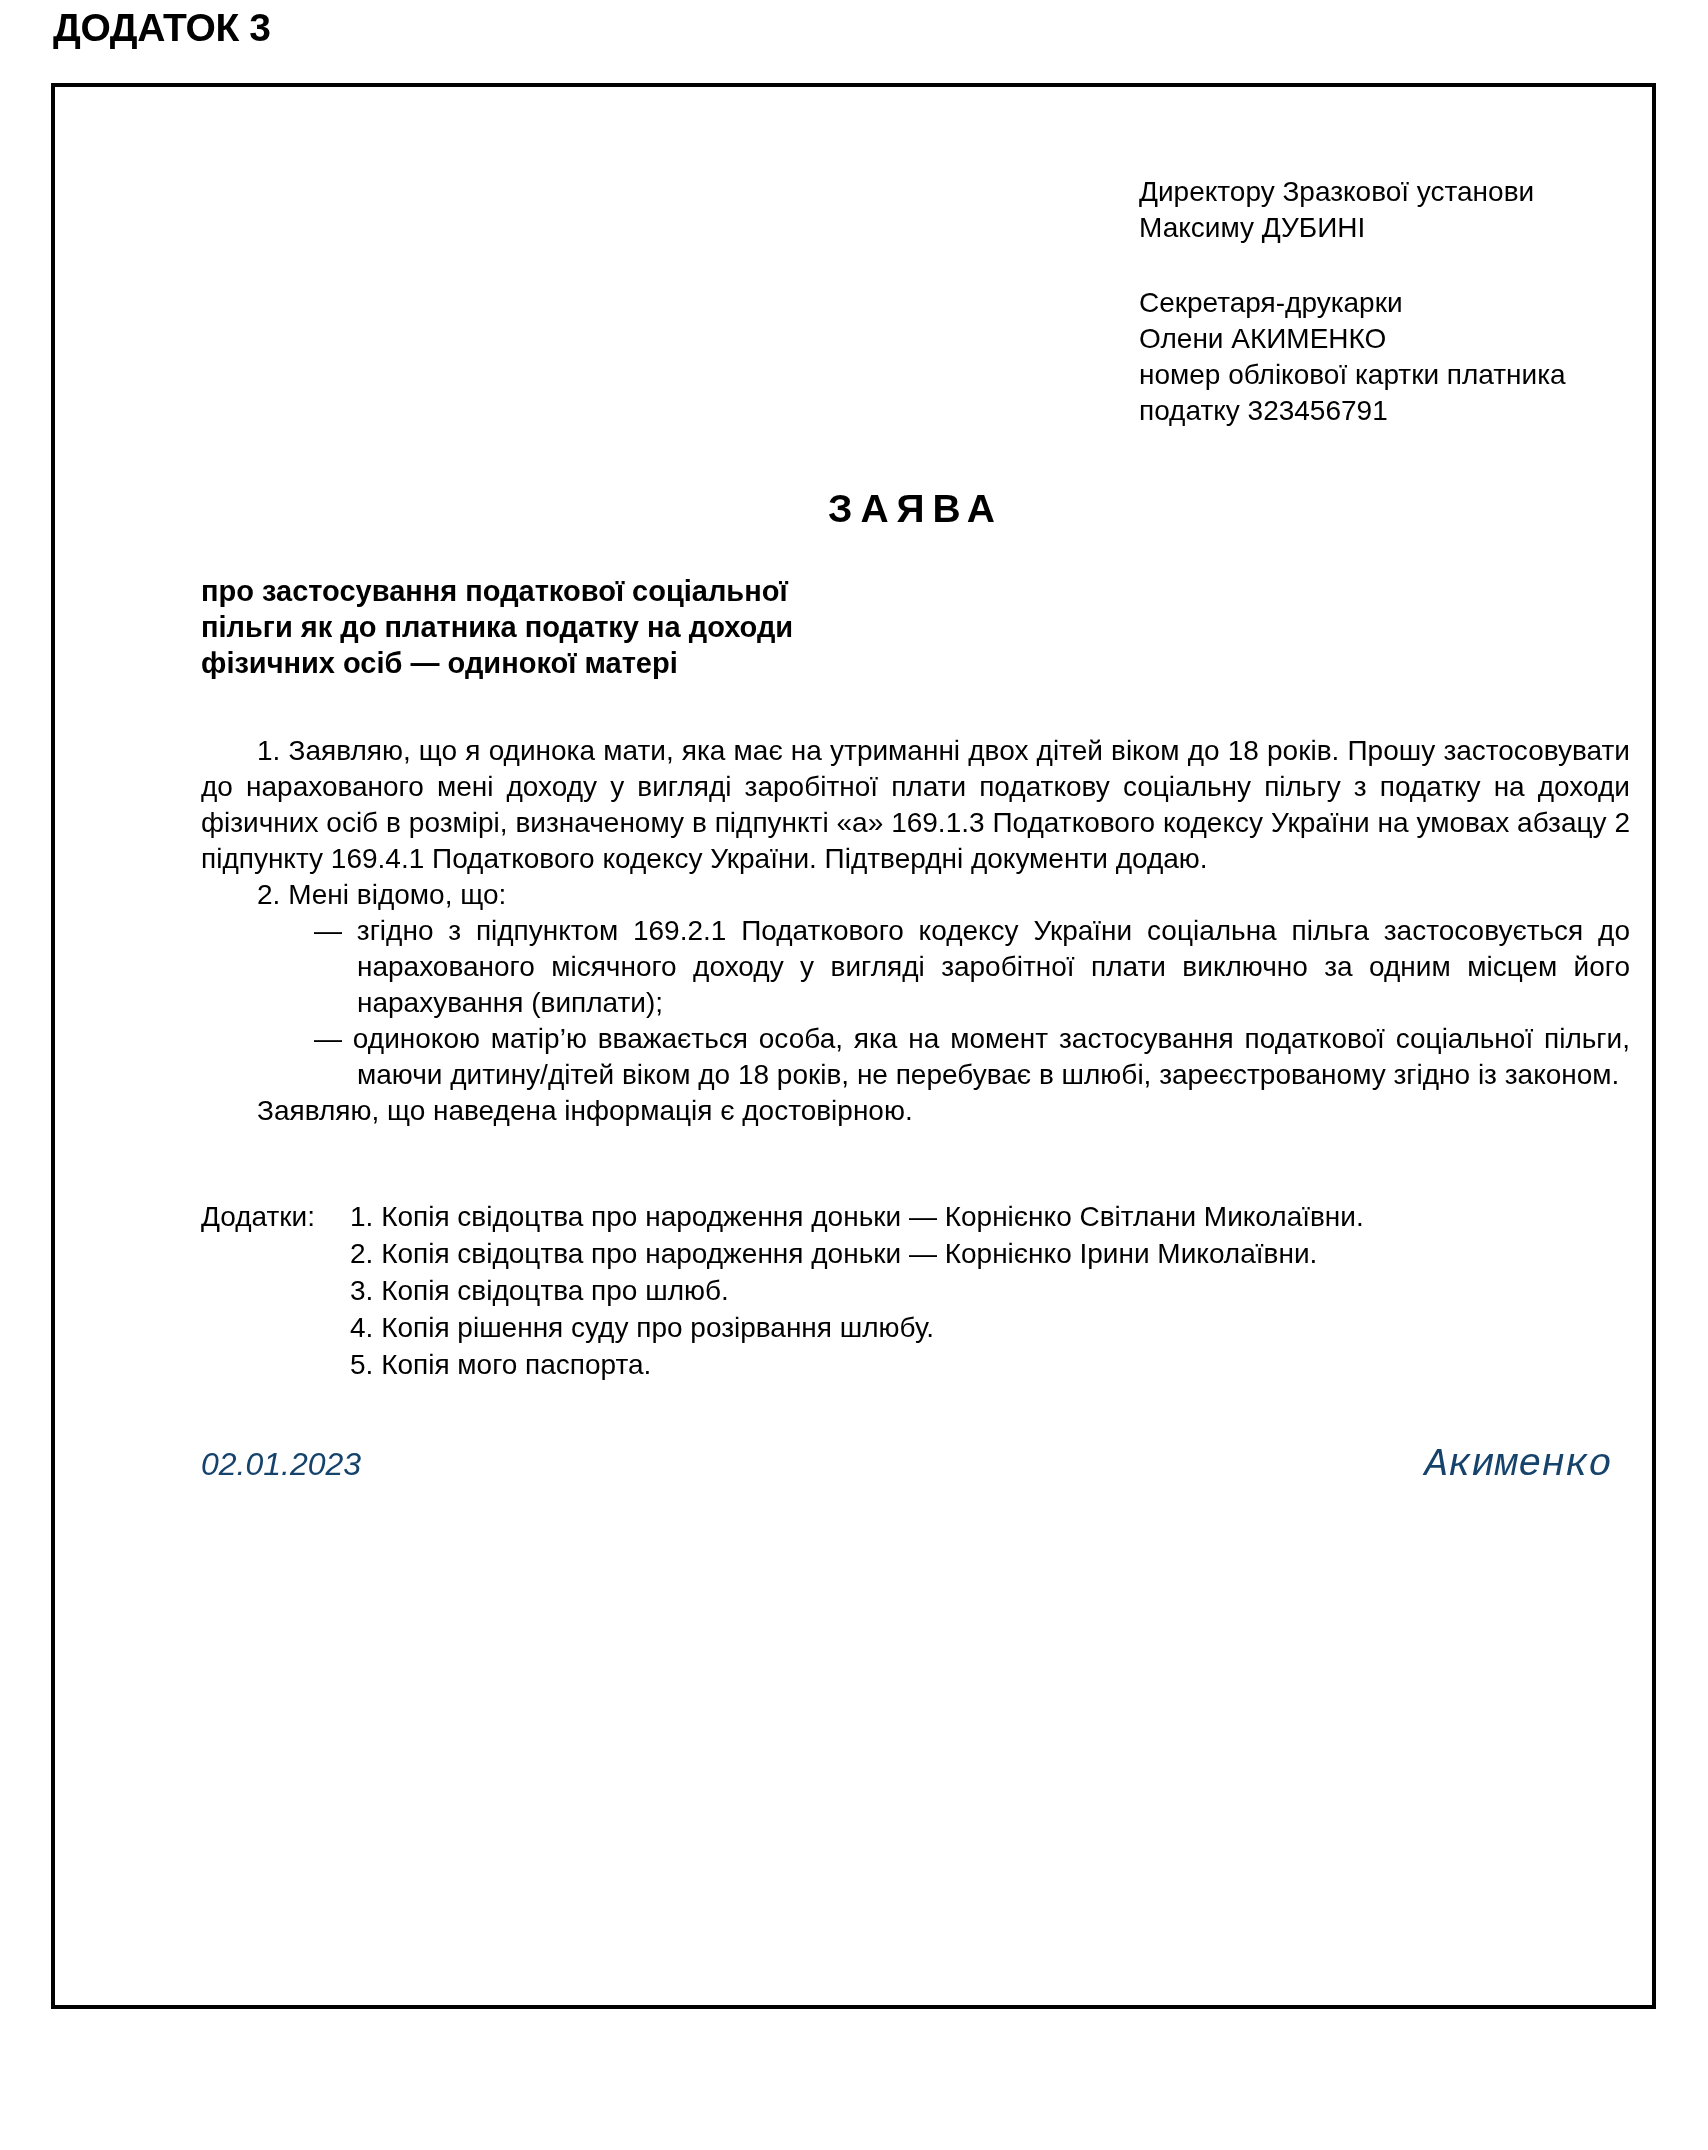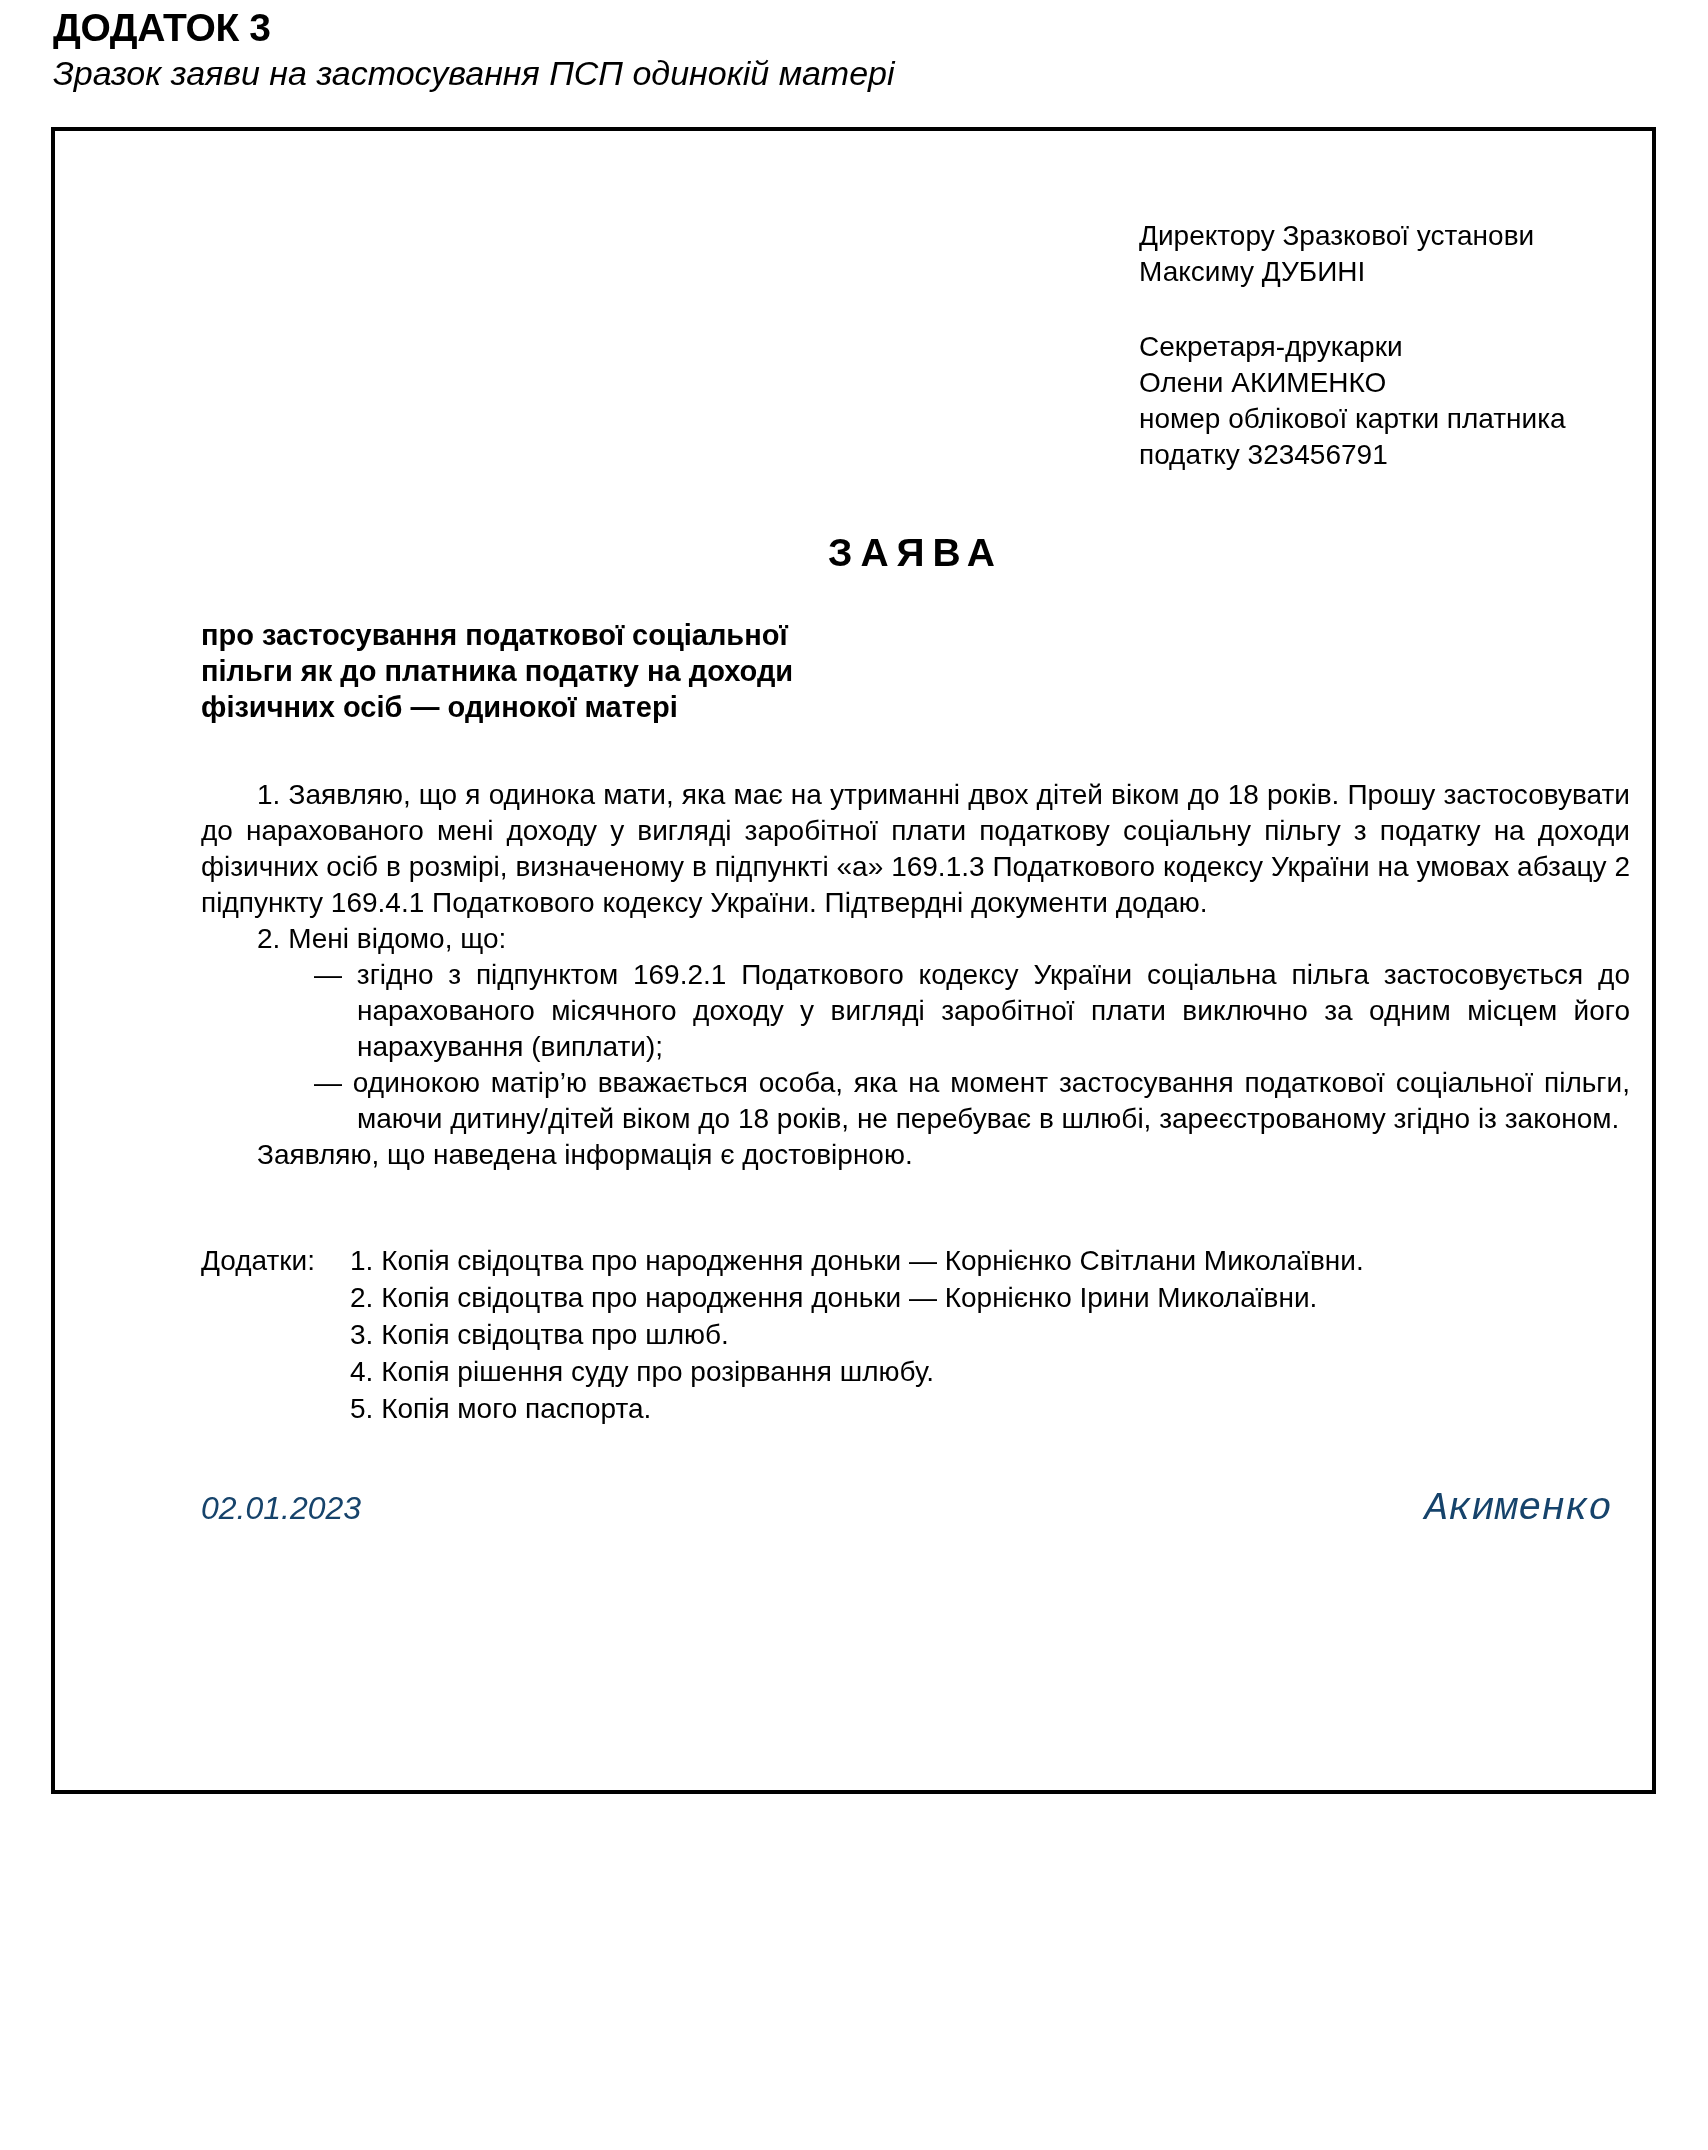--- a/index.html
+++ b/index.html
@@ -31,21 +31,21 @@
     font-style: italic;
     margin-top: 6.1px;
     line-height: 1.1;
   }
 
   
   .sheet {
     position: relative;
     margin: 34px 0 0 51px;
     width: 1605px;
-    height: 1667px;
+    height: 1926px;
     box-sizing: border-box;
     border: 4px solid #000000;
     background: #ffffff;
     padding: 87px 22px 0 146px;
   }
   
   .sheet::before,
   .sheet::after {
     content: "";
     position: absolute;
@@ -152,21 +152,20 @@
     font-style: italic;
     font-size: 39px;
     margin-right: 18.4px;
   }
 </style>
 </head>
 <body>
 
 <div class="doc-header">
   <div class="appendix-title">ДОДАТОК 3</div>
-  <div class="appendix-subtitle">Зразок заяви на застосування ПСП одинокій матері</div>
 </div>
 
 <div class="sheet">
 
   <div class="addressee">
     <div>Директору Зразкової установи</div>
     <div>Максиму ДУБИНІ</div>
     <div class="addressee-group-from">
       <div>Секретаря-друкарки</div>
       <div>Олени АКИМЕНКО</div>

